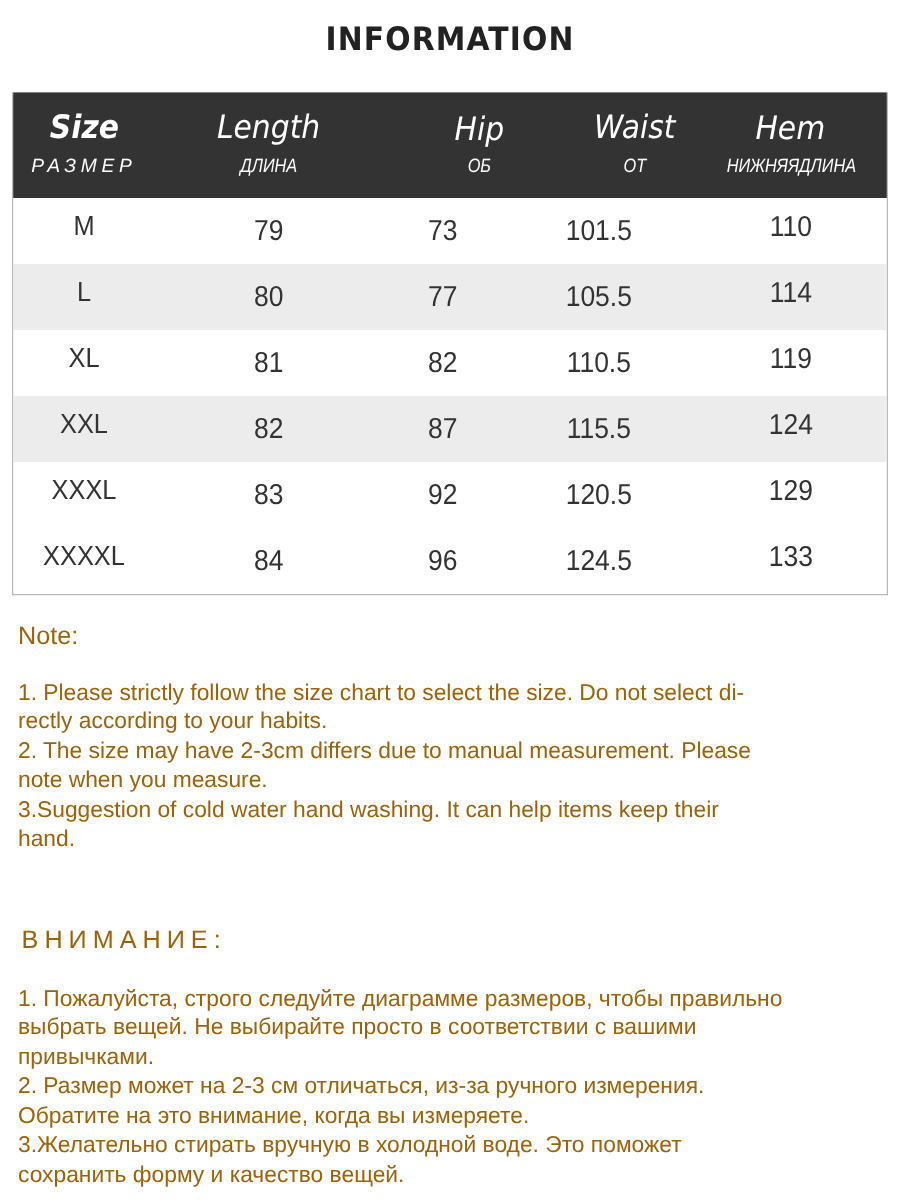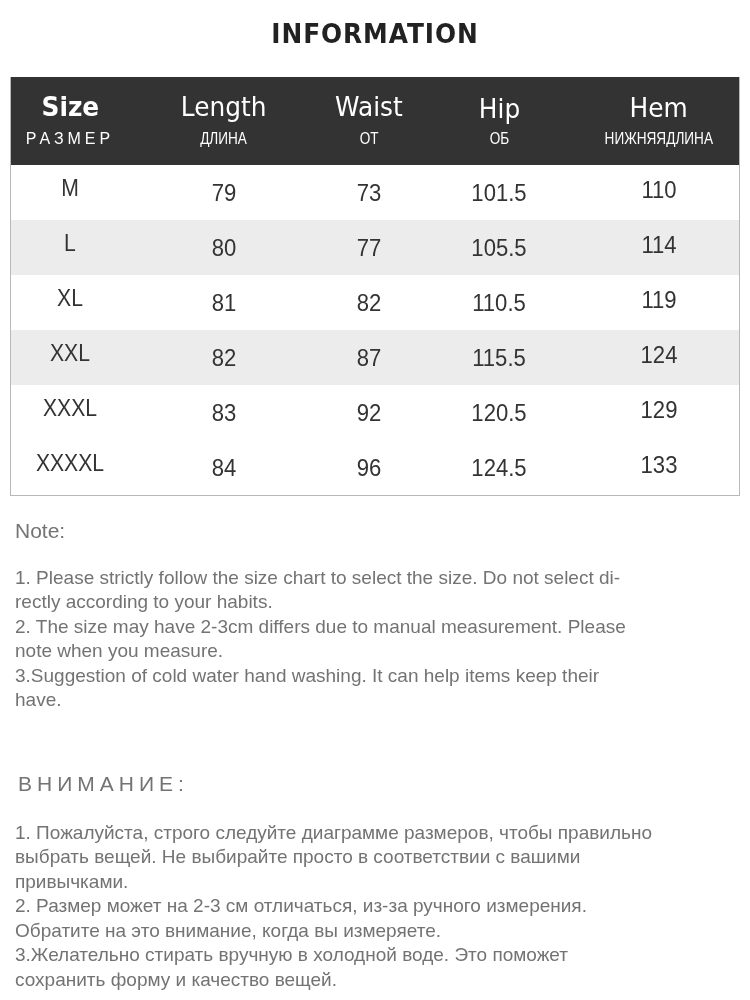--- a/index.html
+++ b/index.html
@@ -1,56 +1,56 @@
 <!DOCTYPE html>
 <html><head>
 <meta charset="utf-8">
 <style>
   html, body { margin:0; padding:0; background:#ffffff; }
   body { width:750px; height:1000px; position:relative; overflow:hidden; color:#222; font-family:"Liberation Sans", sans-serif; }
   .title { position:absolute; top:18px; left:0; width:750px; text-align:center; font-family:"DejaVu Sans", sans-serif; font-weight:bold; font-size:27px; letter-spacing:1px; color:#222; transform:scaleX(0.92); }
   .table { position:absolute; left:10px; top:77px; width:730px; border:1px solid #b8b8b8; border-top:none; box-sizing:border-box; }
   .thead { background:#333333; height:88px; display:flex; }
-  .th { display:flex; flex-direction:column; align-items:center; justify-content:flex-start; color:#fff; }
+  .th { display:flex; flex-direction:column; align-items:center; justify-content:flex-start; color:#fff;font-style:italic; }
   .th .en { font-family:"DejaVu Sans", sans-serif; font-size:27px; margin-top:14px; transform:scaleX(0.92); }
   .th .ru { font-family:"Liberation Sans", sans-serif; font-size:16px; margin-top:8px; transform:scaleX(0.85); letter-spacing:0; }
   .th.c0 .en { font-weight:bold; }
   .th.c0 .ru { letter-spacing:4px; transform:none; font-size:16px;text-align:right; }
   .c0 { width:118px; } .c1 { width:190px;text-align:center; } .c2 { width:100px; } .c3 { width:160px; } .c4 { width:160px; }
   .row { display:flex; height:55px; align-items:center; }
   .row.alt { background:#ececec; }
   .td { text-align:center; font-size:24px; color:#333; font-family:"Liberation Sans", sans-serif; transform:scaleX(0.92); }
   .td.c0 { font-size:23px; margin-top:-8px; }
-  .notes { position:absolute; left:15px; width:720px; font-size:19px; line-height:24.5px; color:#737373; }
+  .notes { position:absolute; left:15px; width:720px; font-size:19px; line-height:24.5px; color:#a16207; }
   .notes .head { font-size:21px; margin-bottom:22px; }
   .notes p { margin:0; }
   .ru-head { letter-spacing:5px; font-size:18px; }
 </style>
 </head>
 <body>
 
 <div class="title">INFORMATION</div>
 
 <div class="table">
   <div class="thead">
     <div class="th c0">
       <span class="en">Size</span>
       <span class="ru">РАЗМЕР</span>
     </div>
     <div class="th c1">
       <span class="en">Length</span>
       <span class="ru">ДЛИНА</span>
     </div>
+    <div class="th c3">
+      <span class="en" style="margin-top:16px">Hip</span>
+      <span class="ru" style="margin-top:6px">ОБ</span>
+    </div>
     <div class="th c2">
       <span class="en">Waist</span>
       <span class="ru">ОТ</span>
-    </div>
-    <div class="th c3">
-      <span class="en" style="margin-top:16px">Hip</span>
-      <span class="ru" style="margin-top:6px">ОБ</span>
     </div>
     <div class="th c4">
       <span class="en" style="margin-top:15px">Hem</span>
       <span class="ru" style="margin-top:7px">НИЖНЯЯДЛИНА</span>
     </div>
   </div>
 
   <div class="row">
     <div class="td c0">M</div>
     <div class="td c1">79</div>
@@ -95,21 +95,21 @@
   </div>
 </div>
 
 <div class="notes" style="top:519px">
   <div class="head">Note:</div>
   <p>1. Please strictly follow the size chart  to select the size. Do not select di-</p>
   <p>rectly according to your habits.</p>
   <p>2. The size may have 2-3cm differs due to manual measurement. Please</p>
   <p>note when you measure.</p>
   <p>3.Suggestion of cold water hand washing. It can help items keep their</p>
-  <p>have.</p>
+  <p>hand.</p>
 </div>
 
 <div class="notes" style="top:772px; left:18px">
   <div class="head ru-head" style="margin-bottom:24px">ВНИМАНИЕ:</div>
   <p style="margin-left:-3px">1. Пожалуйста, строго следуйте диаграмме размеров, чтобы правильно</p>
   <p style="margin-left:-3px">выбрать вещей. Не выбирайте просто в соответствии с вашими</p>
   <p style="margin-left:-3px">привычками.</p>
   <p style="margin-left:-3px">2. Размер может на 2-3 см отличаться, из-за ручного измерения.</p>
   <p style="margin-left:-3px">Обратите на это внимание, когда вы измеряете.</p>
   <p style="margin-left:-3px">3.Желательно стирать вручную в холодной воде. Это поможет</p>

